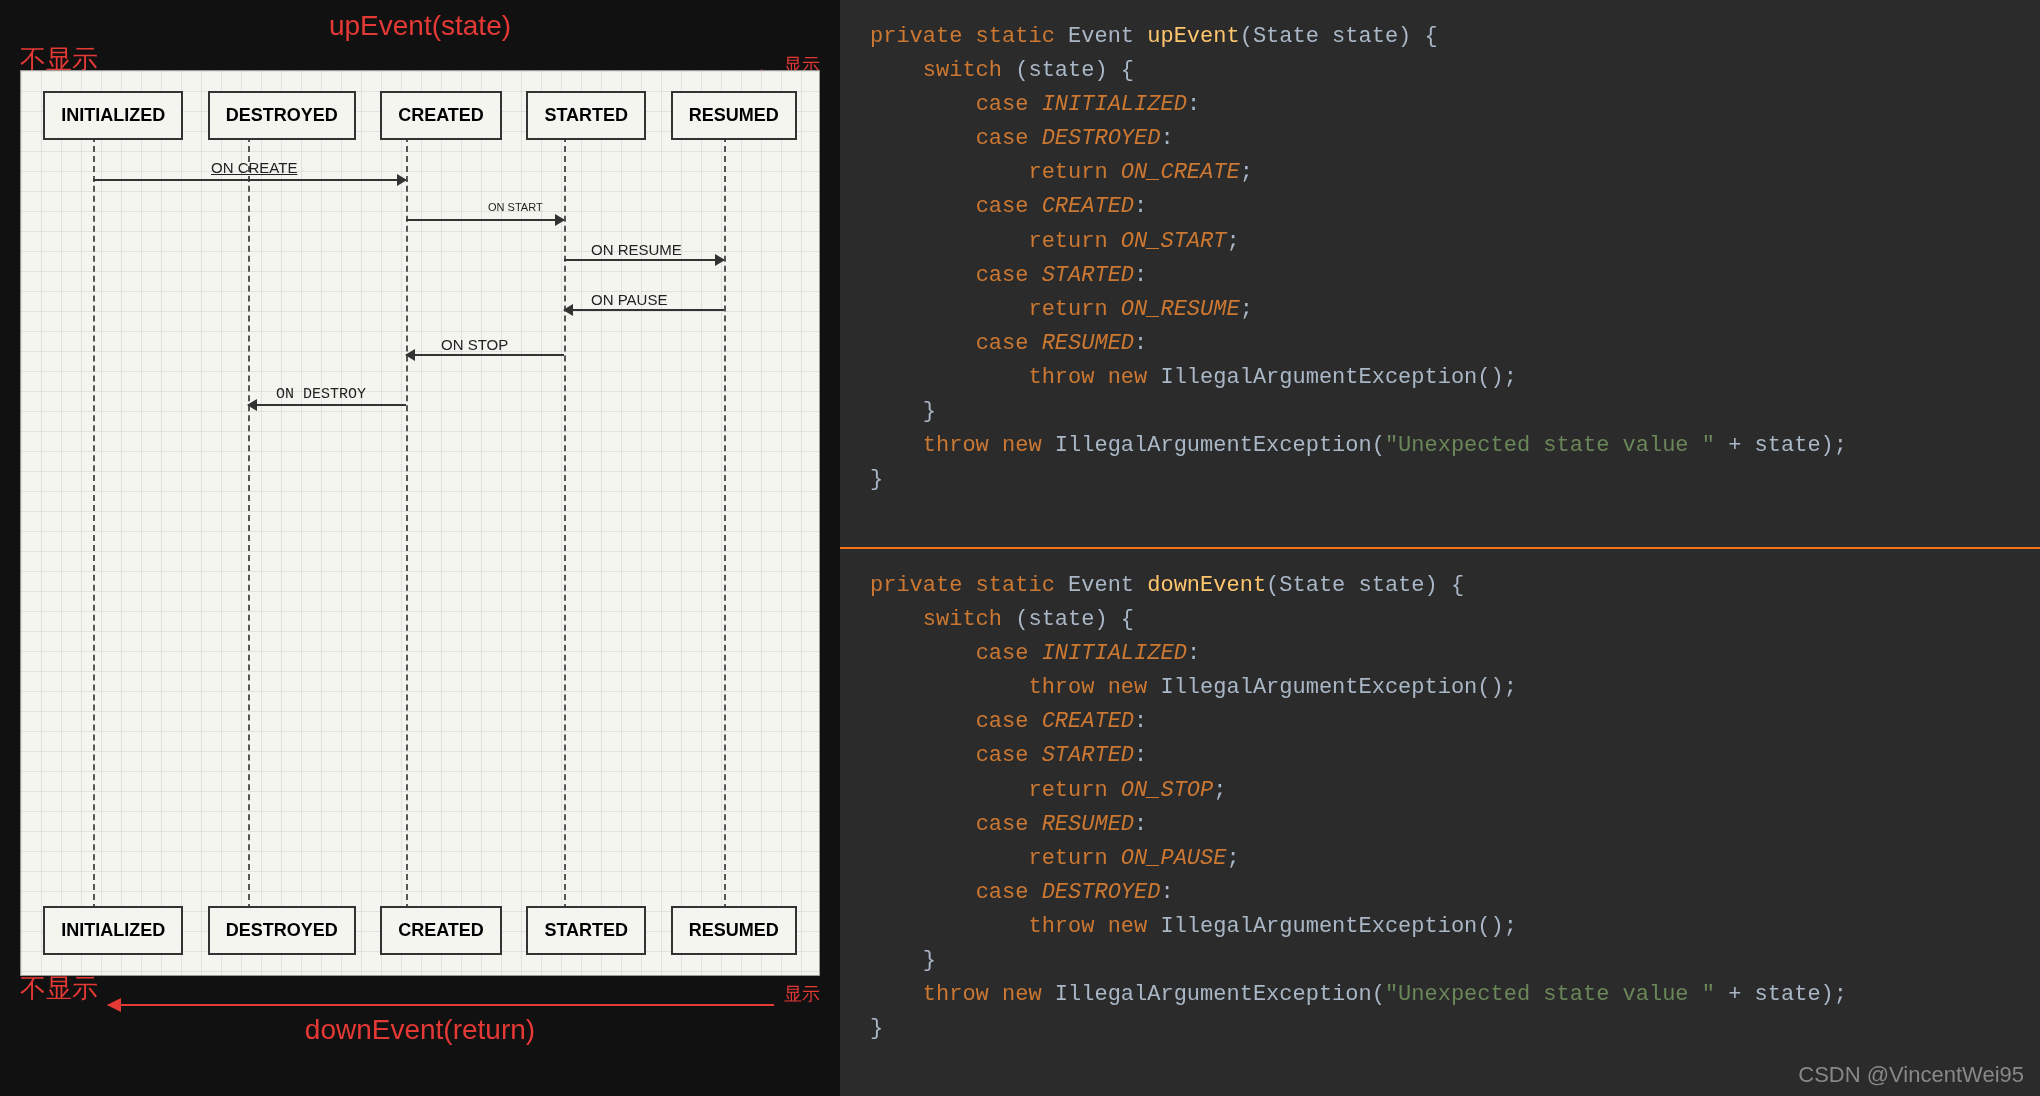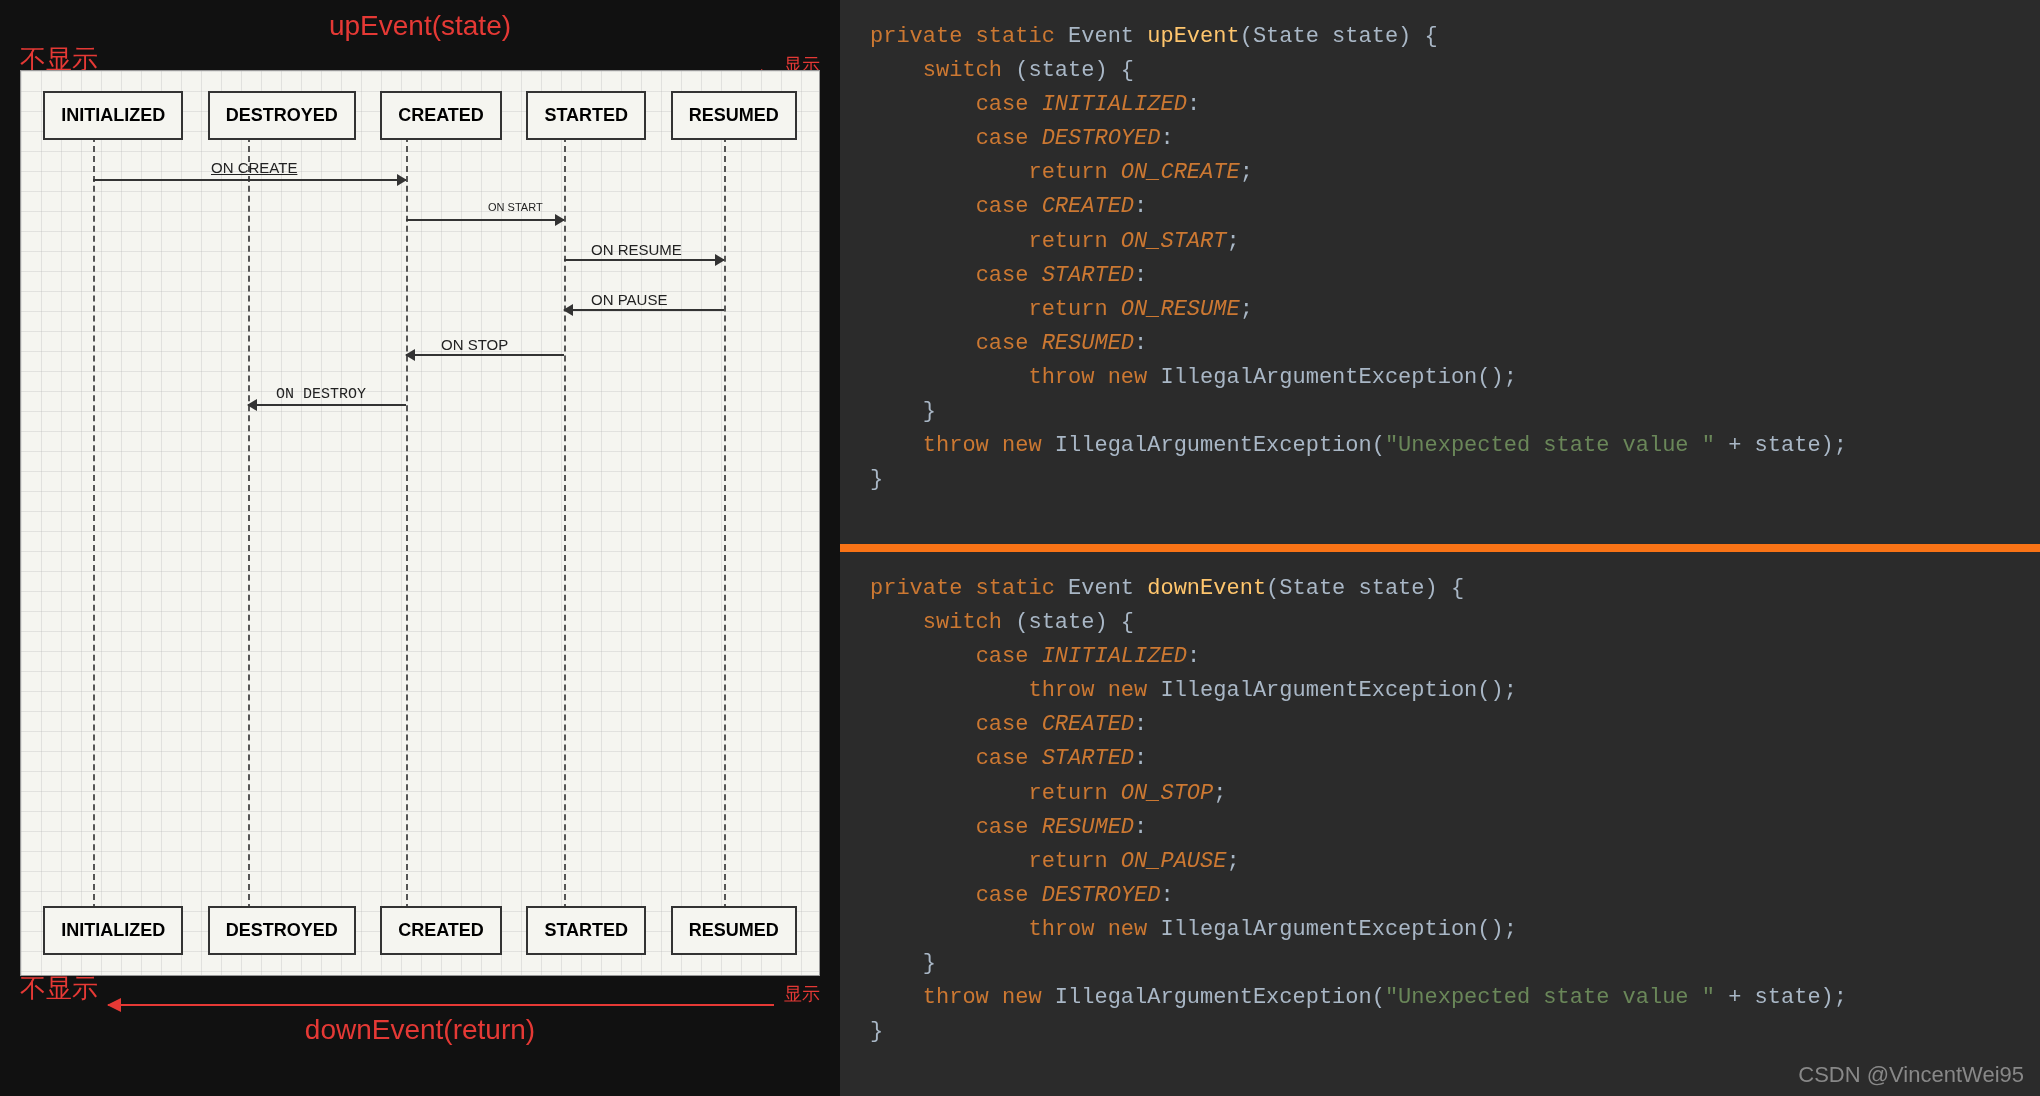--- a/index.html
+++ b/index.html
@@ -168,21 +168,21 @@
       display: flex;
       flex-direction: column;
       overflow: hidden;
     }
 
     .code-block {
       flex: 1;
       background: #2b2b2b;
       padding: 20px 30px;
       overflow: hidden;
-      border-bottom: 8px solid #f97316;
+      border-bottom: 2px solid #f97316;
       position: relative;
     }
 
     .code-line {
       font-family: 'Courier New', monospace;
       font-size: 22px;
       line-height: 1.55;
       white-space: pre;
     }
 

